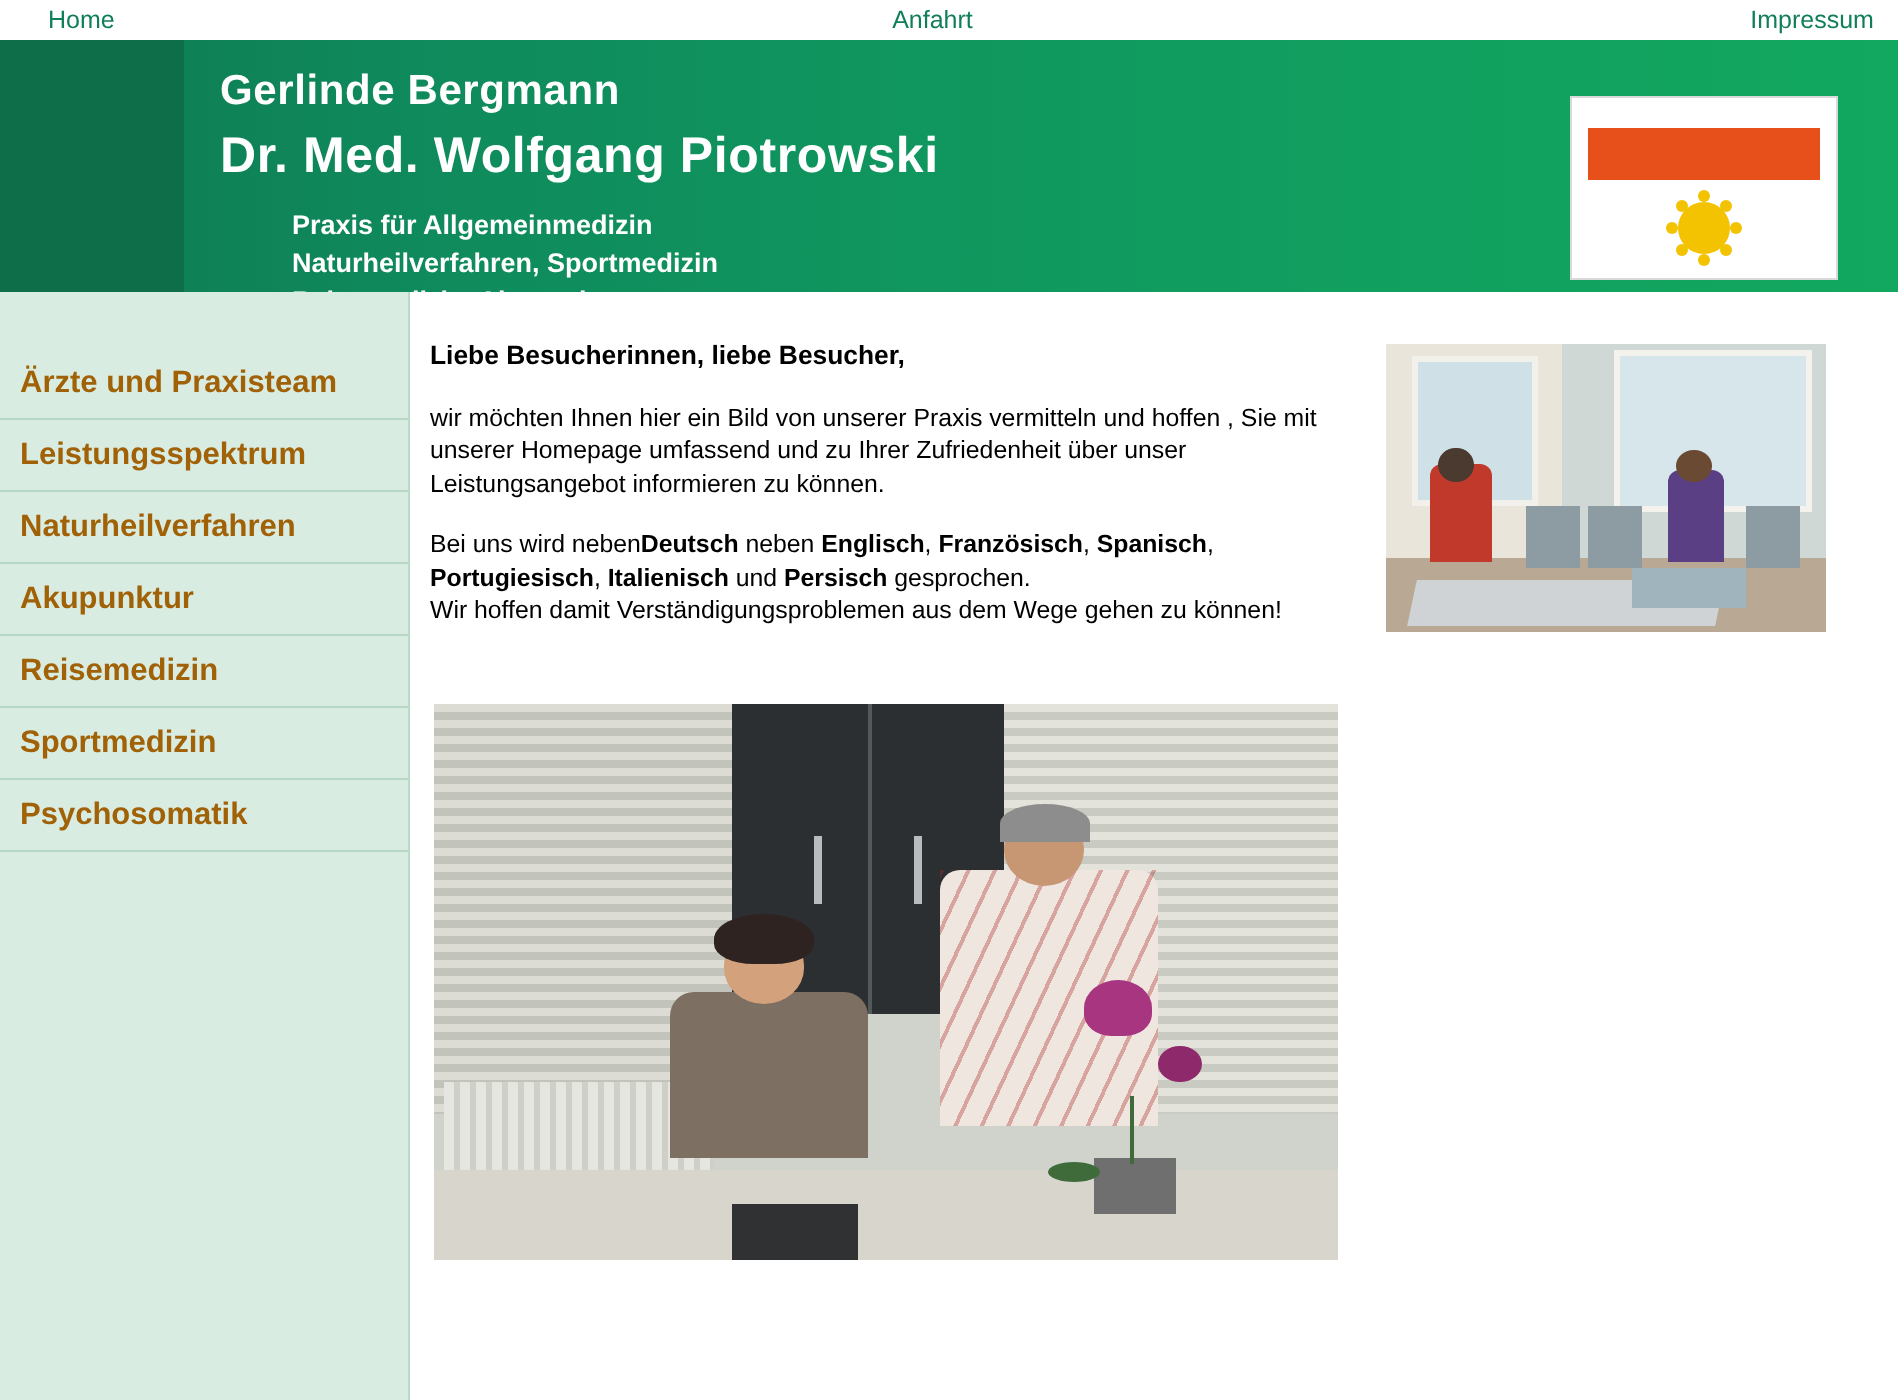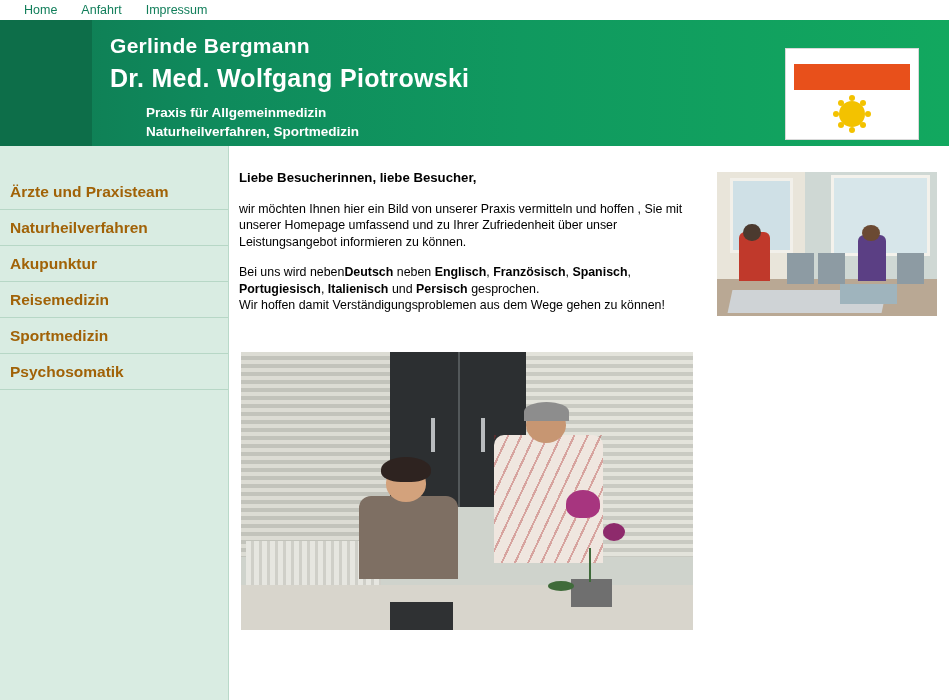--- a/index.html
+++ b/index.html
@@ -14,24 +14,25 @@
     font-size: 13px;
     color: #000000;
     overflow: hidden;
   }
 
   
   .topnav {
     height: 20px;
     background: #ffffff;
     display: flex;
-    justify-content: flex-start;
+    justify-content: space-between;
     align-items: center;
     padding-right: 12px;
     box-sizing: border-box;
+    gap: 36px;
   }
   .topnav a {
     color: #117e5a;
     font-size: 12.5px;
     text-decoration: none;
     margin-left: 24px;
   }
 
   
   .header {
@@ -132,21 +133,21 @@
     border-bottom: 1px solid #b7d7c6;
     color: #a16207;
     font-size: 15.5px;
     font-weight: bold;
     cursor: pointer;
   }
   .side-item:first-of-type { border-top: 1px solid #b7d7c6; }
 
   .content {
     flex: 1;
-    padding: 24px 12px 0 10px;
+    padding: 24px 36px 0 10px;
     box-sizing: border-box;
     position: relative;
   }
   .intro-wrap {
     display: flex;
     align-items: flex-start;
   }
   .intro-text {
     width: 460px;
     font-size: 12.4px;
@@ -246,20 +247,23 @@
 </div>
 
 <div class="layout">
 
   <div class="sidebar">
     <div class="side-spacer"></div>
     <div class="side-item">
       <span>Ärzte und Praxisteam</span>
     </div>
     <div class="side-item">
+      <span>Leistungsspektrum</span>
+    </div>
+    <div class="side-item">
       <span>Naturheilverfahren</span>
     </div>
     <div class="side-item">
       <span>Akupunktur</span>
     </div>
     <div class="side-item">
       <span>Reisemedizin</span>
     </div>
     <div class="side-item">
       <span>Sportmedizin</span>

